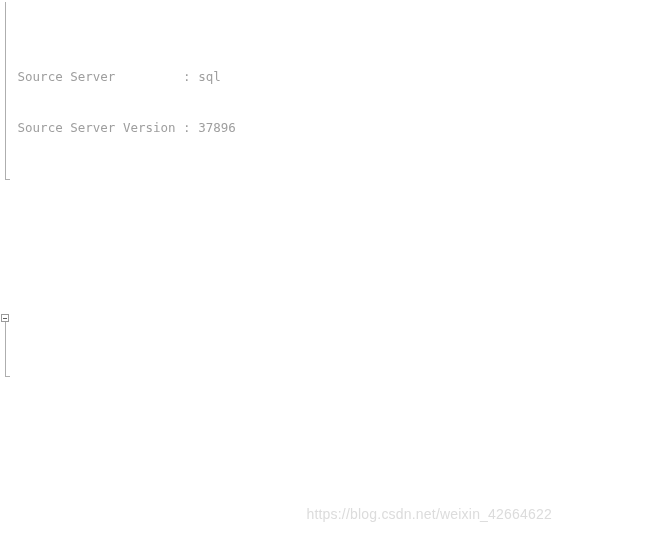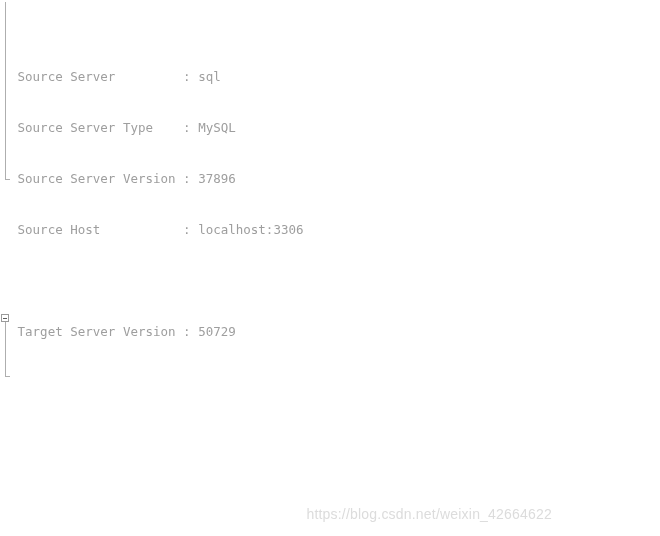--- a/index.html
+++ b/index.html
@@ -104,25 +104,22 @@
 
     <div class="fold-box" style="top:314px;"></div>
     <div class="fold-line" style="top:322px; height:54px;"></div>
     <div class="fold-foot" style="top:376px;"></div>
   </div>
 
   <div class="code">
 
     
     <div class="line"><span class="cmt"> Source Server         : sql</span></div>
-    <div class="line"><span class="cmt"> Source Server Type    : MySQL</span></div>
     <div class="line"><span class="cmt"> Source Server Version : 37896</span></div>
-    <div class="line"><span class="cmt"> Source Host           : localhost:3306</span></div>
     <div class="line"><span class="cmt"></span></div>
-    <div class="line"><span class="cmt"> Target Server Version : 50729</span></div>
     <div class="line"><span class="cmt"></span></div>
     
     
 
     
 
     
     
 
     

